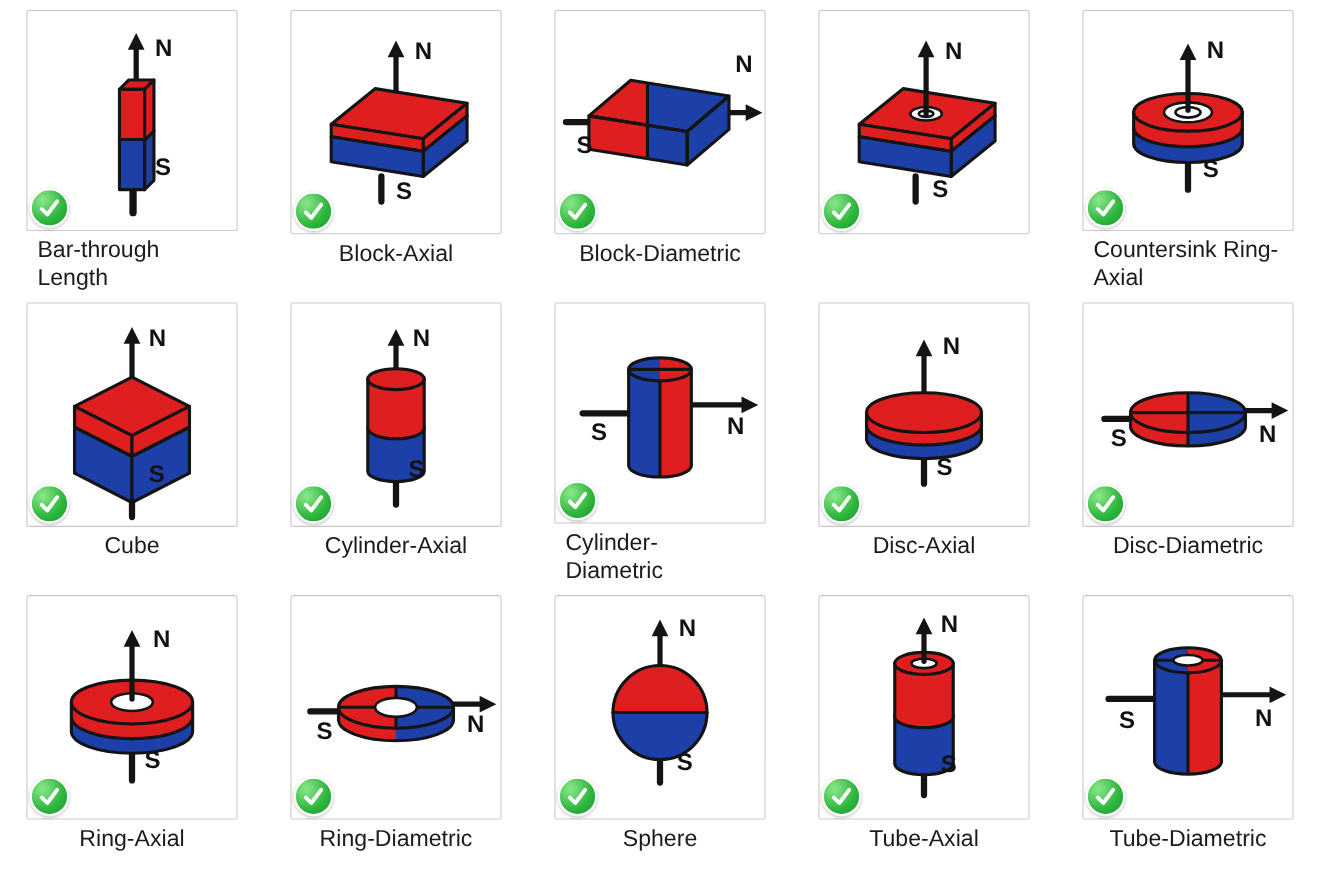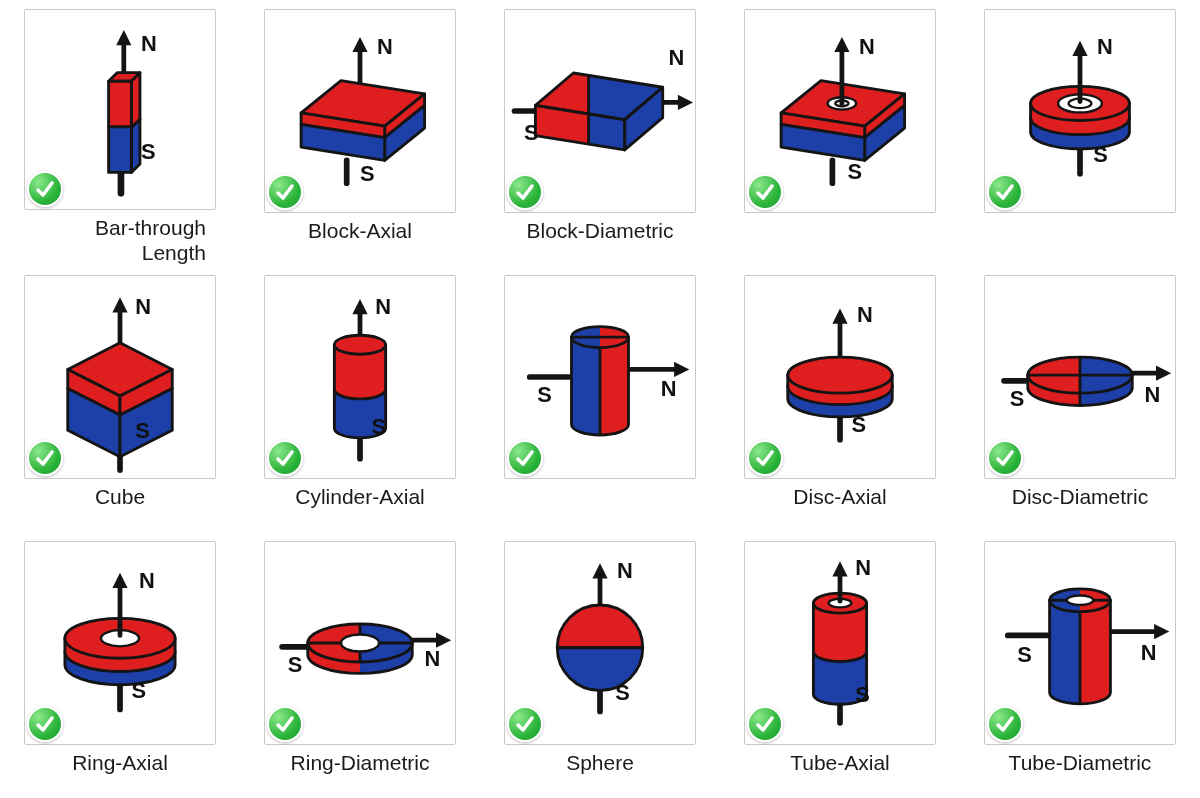--- a/index.html
+++ b/index.html
@@ -20,21 +20,21 @@
   .card svg.illus{width:100%;height:100%;display:block;}
   .badge{
     position:absolute;left:2px;bottom:2px;width:36px;height:36px;border-radius:50%;
     background:radial-gradient(circle at 30% 28%, #8ae88a 0%, #2eb53c 60%, #149a2c 100%);
     border:2.5px solid #ffffff;box-shadow:0 1px 3px rgba(0,0,0,.28);
     display:flex;align-items:center;justify-content:center;box-sizing:border-box;
   }
   .badge svg{width:22px;height:22px;}
   .label{
     margin-top:6px;font-size:21px;line-height:1.18;color:#1b1b1b;
-    text-align:right;max-width:172px;
+    text-align:left;max-width:172px;
   }
   svg text.pole{
     font-family:"Liberation Sans",sans-serif;font-weight:bold;font-size:23px;fill:#111;
   }
 </style>
 </head>
 <body>
 
 <div class="grid" id="grid">
   <div class="cell">
@@ -162,20 +162,21 @@
           <polygon points="92,42 108,42 100,26" fill="#141414"></polygon>
           <text x="118" y="40" class="pole">N</text>
           <text x="114" y="154" class="pole">S</text>
         </svg>
       <div class="badge">
         <svg viewBox="0 0 22 22">
           <polyline points="4,12 9,17 18,5" fill="none" stroke="#ffffff" stroke-width="3.5" stroke-linecap="round" stroke-linejoin="round"></polyline>
         </svg>
       </div>
     </div>
+    <div class="label">Countersink Ring-Axial</div>
   </div>
 
   <div class="cell">
     <div class="card">
       <svg class="illus" viewBox="0 0 200 200">
           <line x1="100" y1="184" x2="100" y2="198" stroke="#141414" stroke-width="6" stroke-linecap="round"></line>
           <line x1="100" y1="66" x2="100" y2="28" stroke="#141414" stroke-width="5" stroke-linecap="round"></line>
           <polygon points="92,32 108,32 100,16" fill="#141414"></polygon>
           <polygon points="45,92 100,64 155,92 100,120" fill="#df1f1f" stroke="#141414" stroke-width="3" stroke-linejoin="round"></polygon>
           <polygon points="45,92 100,120 100,140 45,112" fill="#df1f1f" stroke="#141414" stroke-width="3" stroke-linejoin="round"></polygon>
@@ -244,20 +245,21 @@
           <line x1="100" y1="69" x2="100" y2="161" stroke="#141414" stroke-width="3"></line>
           <text x="164" y="120" class="pole">N</text>
           <text x="34" y="126" class="pole">S</text>
         </svg>
       <div class="badge">
         <svg viewBox="0 0 22 22">
           <polyline points="4,12 9,17 18,5" fill="none" stroke="#ffffff" stroke-width="3.5" stroke-linecap="round" stroke-linejoin="round"></polyline>
         </svg>
       </div>
     </div>
+    <div class="label">Cylinder-Diametric</div>
   </div>
 
   <div class="cell">
     <div class="card">
       <svg class="illus" viewBox="0 0 200 200">
           <line x1="100" y1="142" x2="100" y2="166" stroke="#141414" stroke-width="6" stroke-linecap="round"></line>
           <line x1="100" y1="94" x2="100" y2="40" stroke="#141414" stroke-width="5" stroke-linecap="round"></line>
           <polygon points="92,44 108,44 100,28" fill="#141414"></polygon>
           <path d="M45,109 v14 a55,19 0 0 0 110,0 v-14 z" fill="#1c3fa8" stroke="#141414" stroke-width="3" stroke-linejoin="round"></path>
           <path d="M45,98 v12 a55,19 0 0 0 110,0 v-12 z" fill="#df1f1f" stroke="#141414" stroke-width="3" stroke-linejoin="round"></path>

